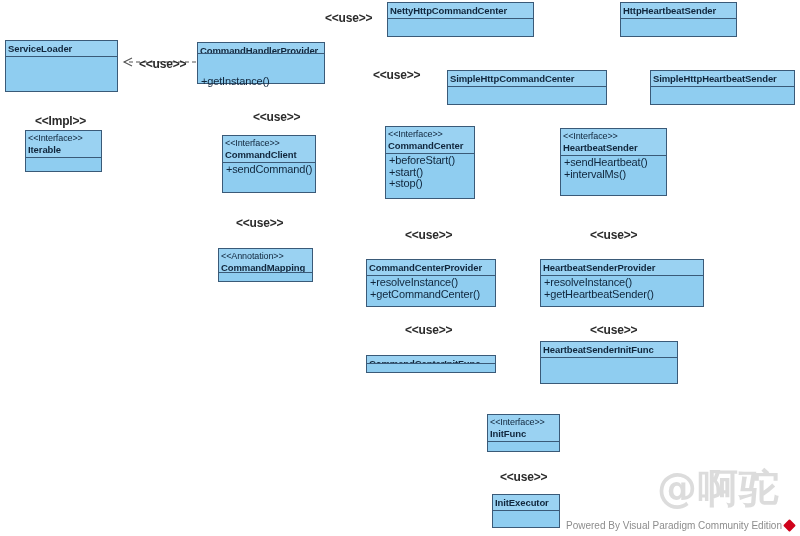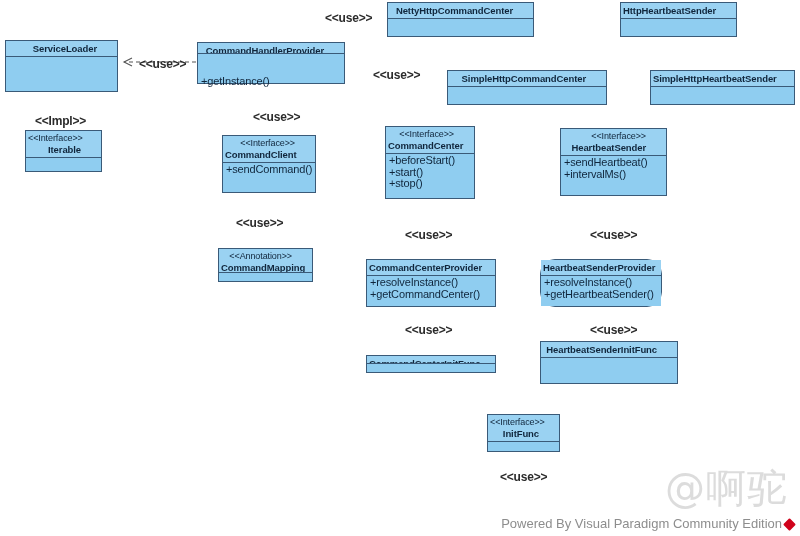--- a/index.html
+++ b/index.html
@@ -24,26 +24,26 @@
   .uml {
     position: absolute;
     box-sizing: border-box;
     border: 1px solid #3a5a78;
     background: #8fcdf0;
     display: flex;
     flex-direction: column;
   }
   .uml .title-cell {
     box-sizing: border-box;
-    text-align: right;
+    text-align: left;
     color: #10263c;
     font-weight: bold;
     font-size: 9.5px;
     line-height: 11px;
-    padding: 2px 20px 2px 2px;
+    padding: 2px 4px 2px 2px;
     border-bottom: 1px solid #3a5a78;
     background: #9ad2f2;
     letter-spacing: -0.1px;
     white-space: nowrap;
     overflow: hidden;
   }
   .uml .stereo {
     display: block;
     font-weight: normal;
     font-size: 9px;
@@ -69,35 +69,35 @@
     font-size: 12px;
     color: #2b2b2b;
     font-family: "Liberation Sans", sans-serif;
     white-space: nowrap;
     letter-spacing: -0.2px;
     background: transparent;
     font-weight: bold;
   }
   #watermark {
     position: absolute;
-    right: 12px;
+    right: 20px;
     top: 466px;
     font-size: 40px;
-    font-weight: normal;
+    font-weight: bold;
     color: rgba(150,150,150,0.33);
     font-family: "DejaVu Sans", sans-serif;
     letter-spacing: 1px;
     line-height: 44px;
     user-select: none;
   }
   #footer {
     position: absolute;
     right: 6px;
     bottom: 5px;
-    font-size: 13px;
+    font-size: 10px;
     color: #8d8d8d;
     white-space: nowrap;
     font-family: "Liberation Sans", sans-serif;
   }
   #footer .vp-logo {
     display: inline-block;
     width: 9px; height: 9px;
     background: #d0021b;
     transform: rotate(45deg);
     vertical-align: -1px;
@@ -172,21 +172,21 @@
     <line x1="526" y1="494" x2="526" y2="458" stroke="#555555" stroke-width="1.1" stroke-dasharray="4,3" marker-end="url(#openArrow)"></line>
   </use></use></use></use></use></use></use></use></use></impl></svg>
 
   <div class="uml" style="left: 5px; top: 40px; width: 113px; height: 52px;">
     <div class="title-cell">
       <span>ServiceLoader</span>
     </div>
     <div class="ops"></div>
   </div>
 
-  <div class="uml" style="left: 197px; top: 42px; width: 148px; height: 42px; gap: 21px;">
+  <div class="uml" style="left: 197px; top: 42px; width: 128px; height: 42px; gap: 21px;">
     <div class="title-cell">
       <span>CommandHandlerProvider</span>
     </div>
     <div class="ops">
         <div>+getInstance()</div>
       </div>
   </div>
 
   <div class="uml" style="left: 25px; top: 130px; width: 77px; height: 42px;">
     <div class="title-cell">
@@ -263,21 +263,21 @@
   <div class="uml" style="left: 366px; top: 259px; width: 130px; height: 48px;">
     <div class="title-cell">
       <span>CommandCenterProvider</span>
     </div>
     <div class="ops">
         <div>+resolveInstance()</div>
         <div>+getCommandCenter()</div>
       </div>
   </div>
 
-  <div class="uml" style="left: 540px; top: 259px; width: 122px; height: 48px; border-radius: 15px;">
+  <div class="uml" style="left: 540px; top: 259px; width: 164px; height: 48px;">
     <div class="title-cell">
       <span>HeartbeatSenderProvider</span>
     </div>
     <div class="ops">
         <div>+resolveInstance()</div>
         <div>+getHeartbeatSender()</div>
       </div>
   </div>
 
   <div class="uml" style="left: 366px; top: 355px; width: 130px; height: 18px;">
@@ -294,20 +294,26 @@
     <div class="ops"></div>
   </div>
 
   <div class="uml" style="left: 487px; top: 414px; width: 73px; height: 38px;">
     <div class="title-cell">
       <span class="stereo">&lt;&lt;Interface&gt;&gt;</span><span>InitFunc</span>
     </div>
     <div class="ops"></div>
   </div>
 
+  <div class="uml" style="left: 492px; top: 494px; width: 68px; height: 34px;">
+    <div class="title-cell">
+      <span>InitExecutor</span>
+    </div>
+    <div class="ops"></div>
+  </div>
 
   <div id="edge-labels">
       <div class="edge-label" style="left: 139px; top: 57px;">&lt;&lt;use&gt;&gt;</div>
       <div class="edge-label" style="left: 35px; top: 114px;">&lt;&lt;Impl&gt;&gt;</div>
       <div class="edge-label" style="left: 253px; top: 110px;">&lt;&lt;use&gt;&gt;</div>
       <div class="edge-label" style="left: 236px; top: 216px;">&lt;&lt;use&gt;&gt;</div>
       <div class="edge-label" style="left: 325px; top: 11px;">&lt;&lt;use&gt;&gt;</div>
       <div class="edge-label" style="left: 373px; top: 68px;">&lt;&lt;use&gt;&gt;</div>
       <div class="edge-label" style="left: 405px; top: 228px;">&lt;&lt;use&gt;&gt;</div>
       <div class="edge-label" style="left: 590px; top: 228px;">&lt;&lt;use&gt;&gt;</div>

